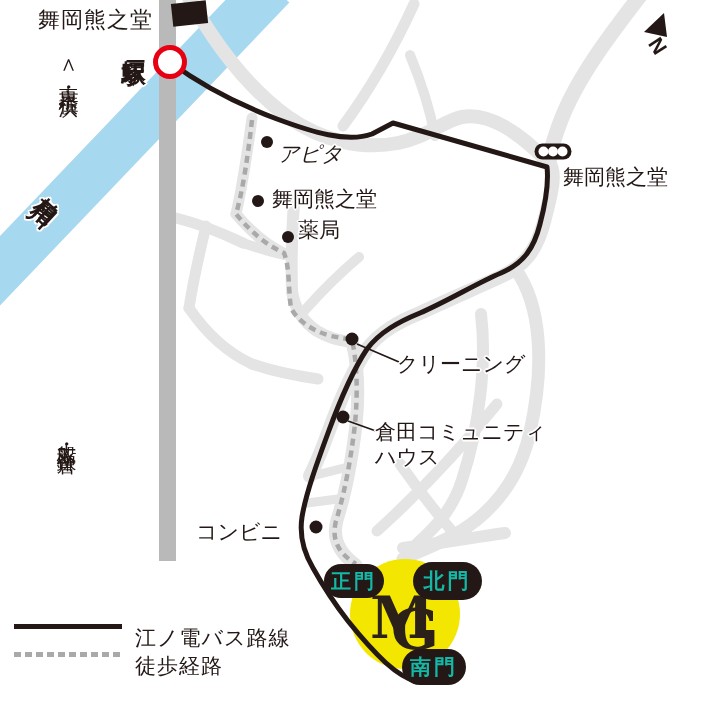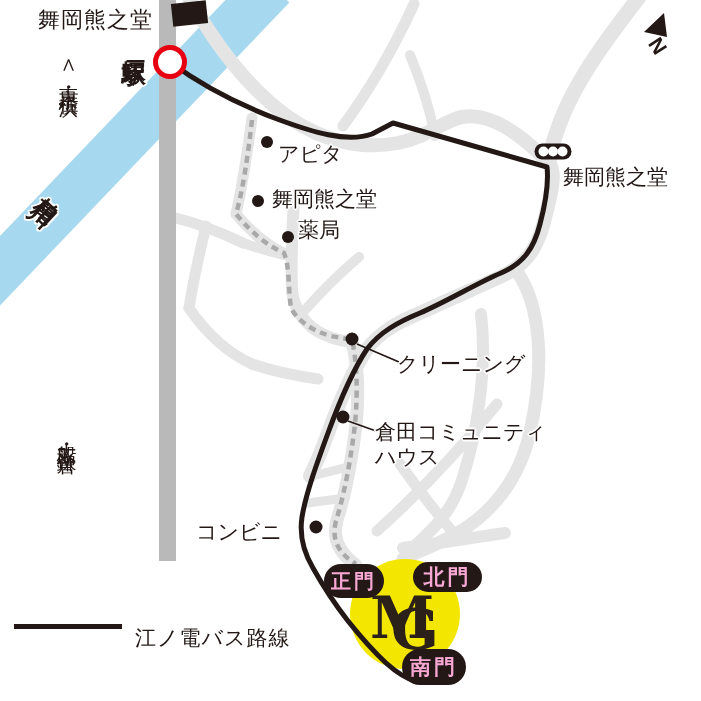--- a/index.html
+++ b/index.html
@@ -11,21 +11,21 @@
   .lbl{
     position:absolute;font-size:21px;line-height:1.2;color:#231815;white-space:pre-line;
     text-shadow:2px 0 0 #fff,-2px 0 0 #fff,0 2px 0 #fff,0 -2px 0 #fff,
                 1px 1px 0 #fff,-1px -1px 0 #fff,1px -1px 0 #fff,-1px 1px 0 #fff;
   }
   .vert{writing-mode:vertical-rl;text-orientation:upright;letter-spacing:3px;}
   .bold{font-weight:bold;}
   .station-name{font-size:24px;letter-spacing:2px;}
   .river-label{font-size:23px;letter-spacing:4px;transform:rotate(43deg);transform-origin:14px 4px;}
   .gate{
-    position:absolute;background:#231815;color:#f9a8d4;font-weight:bold;
+    position:absolute;background:#231815;color:#14b8a6;font-weight:bold;
     display:flex;align-items:center;justify-content:center;letter-spacing:3px;
     font-size:20px;border-radius:19px;
   }
   .legend{position:absolute;left:14px;top:624px;}
   .legend-row{display:flex;align-items:flex-start;height:28px;}
   .line-sample{width:108px;margin-right:13px;}
   .sample-bus{height:5px;background:#231815;}
   .sample-walk{height:5px;background:repeating-linear-gradient(90deg,#a9a9a9 0 7px,rgba(0,0,0,0) 7px 11px);}
   .legend-text{font-size:21px;letter-spacing:1px;}
   .north-n{
@@ -110,41 +110,45 @@
   <div class="lbl" style="left:38px;top:7px;font-size:22px;letter-spacing:1px;">舞岡熊之堂</div>
 
   <div class="lbl vert bold station-name" style="left:119px;top:40px;">戸塚駅</div>
 
   <div class="lbl vert" style="left:57px;top:47px;font-size:20px;">∧東京・横浜</div>
 
   <div class="lbl vert bold river-label" style="left:50px;top:187px;">柏尾川</div>
 
   <div class="lbl vert" style="left:55px;top:427px;font-size:20px;">大船・鎌倉∨</div>
 
-  <div class="lbl" style="left:278px;top:141px;">アピタ</div>
+  <div class="lbl" style="left:278px;top:141px;font-style:italic;">アピタ</div>
 
   <div class="lbl" style="left:272px;top:186px;">舞岡熊之堂</div>
 
   <div class="lbl" style="left:298px;top:217px;">薬局</div>
 
   <div class="lbl" style="left:563px;top:164px;">舞岡熊之堂</div>
 
   <div class="lbl" style="left:375px;top:419px;">倉田コミュニティ
 ハウス</div>
 
   <div class="lbl" style="left:397px;top:351px;">クリーニング</div>
 
   <div class="lbl" style="left:196px;top:519px;">コンビニ</div>
 
   <div class="gate" style="left:324px;top:564px;width:60px;height:34px;">正門</div>
-  <div class="gate" style="left:413px;top:562px;width:69px;height:30px;font-size:21px;">北門</div>
+  <div class="gate" style="left:413px;top:562px;width:69px;height:38px;font-size:21px;">北門</div>
   <div class="gate" style="left:402px;top:649px;width:64px;height:36px;font-size:21px;">南門</div>
 
   <div class="north-n">N</div>
 
   <div class="legend">
     <div class="legend-row">
       <div class="line-sample sample-bus"></div>
       <div class="legend-text">江ノ電バス路線</div>
     </div>
+    <div class="legend-row">
+      <div class="line-sample sample-walk"></div>
+      <div class="legend-text">徒歩経路</div>
+    </div>
   </div>
 
 </div>
 
 </body></html>

